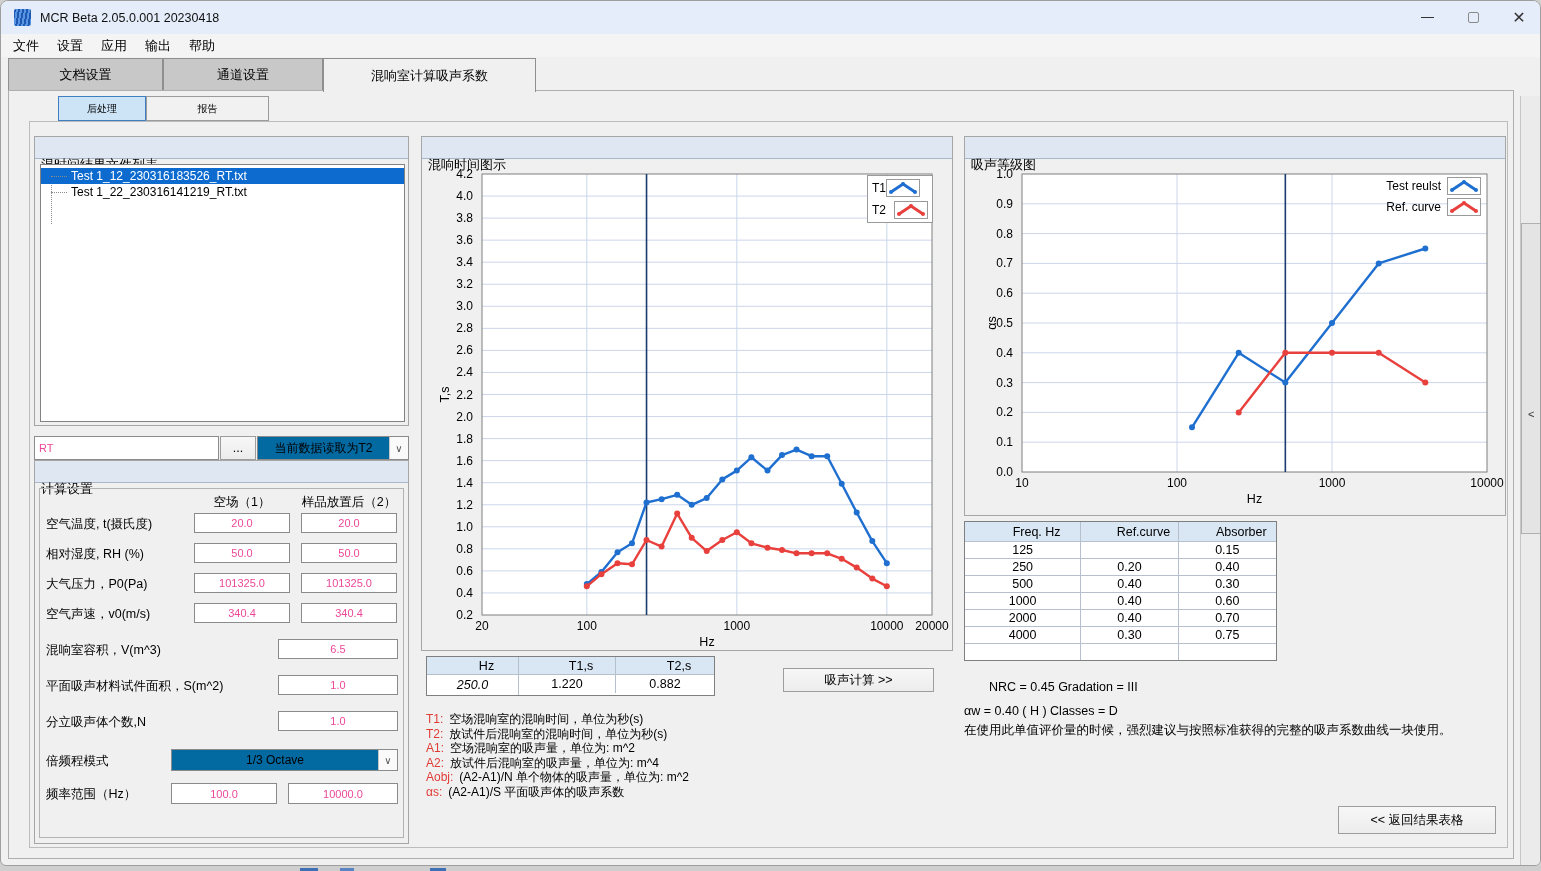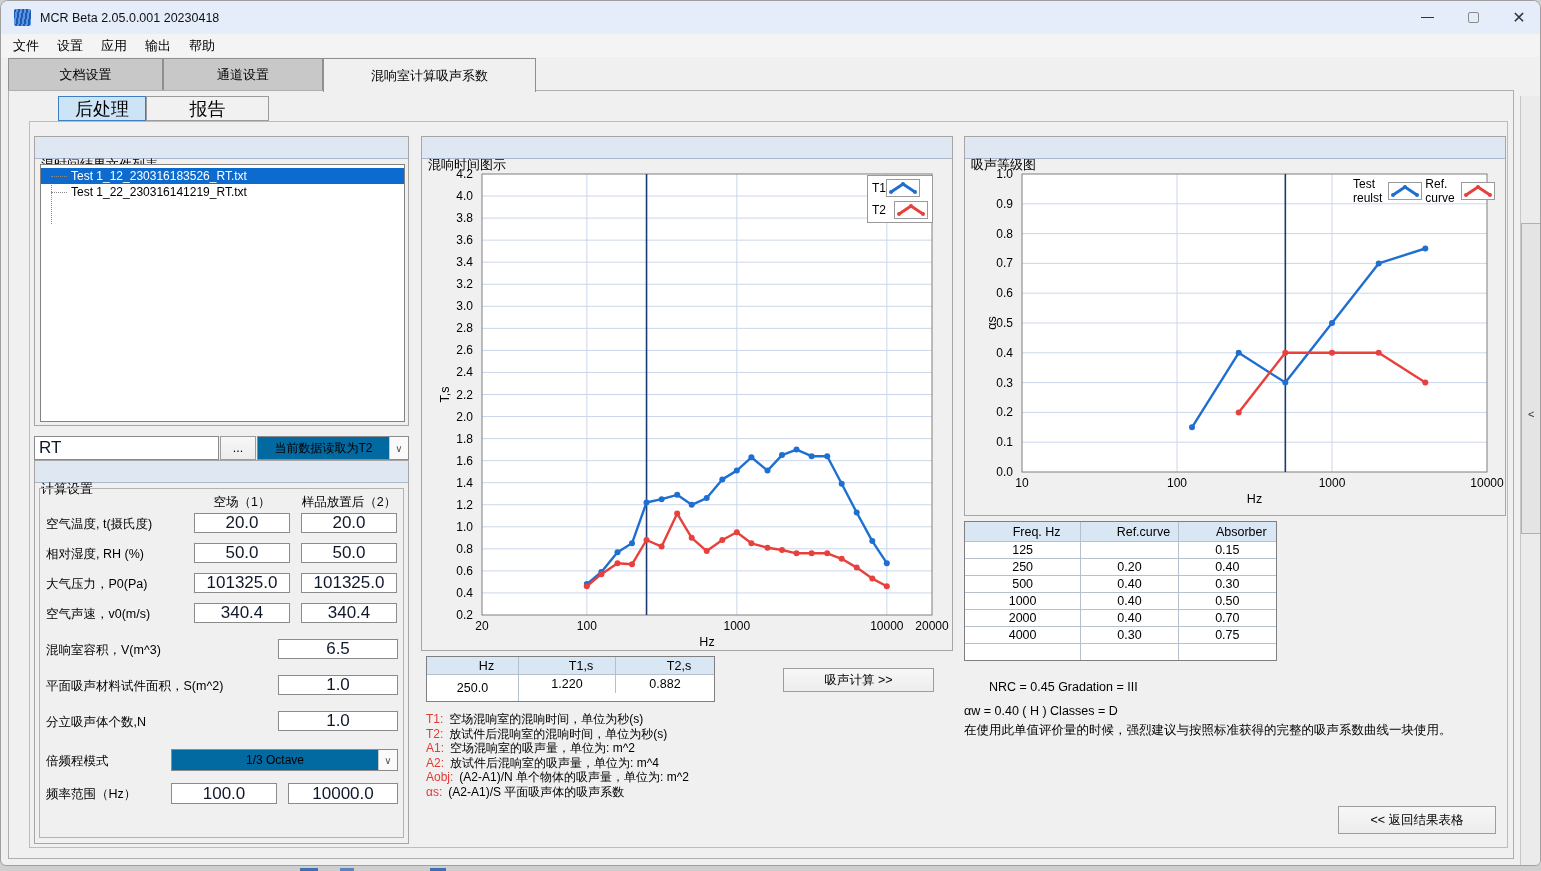--- a/index.html
+++ b/index.html
@@ -9,32 +9,32 @@
   .win{left:0;top:0;width:1541px;height:866px;background:#f0f0f0;border:1px solid #9f9f9f;border-radius:8px 8px 6px 6px;overflow:hidden;}
   .titlebar{left:0;top:0;width:100%;height:33px;background:#e4edf9;display:flex;align-items:center;}
   .appicon{width:17px;height:17px;margin-left:13px;border-radius:2px;background:repeating-linear-gradient(100deg,#1d59b4 0 2px,#5a95e2 2px 4px);}
   .wtitle{margin-left:9px;font-size:12.5px;color:#111;}
   .wctl{position:absolute;top:0;height:33px;width:46px;display:flex;align-items:center;justify-content:center;color:#333;}
   .menubar{left:0;top:33px;width:100%;height:23px;background:#f4f4f4;display:flex;align-items:center;}
   .menu-item{font-size:13px;color:#000;padding:2px 9px;}
   .tab{top:57px;height:33px;background:#c8c8c8;border:1px solid #8f8f8f;border-bottom:none;display:flex;align-items:center;justify-content:center;font-size:13px;color:#000;}
   .tab.active{background:#f0f0f0;height:34px;z-index:3;}
   .tabpage{left:7px;top:89px;width:1506px;height:769px;border:1px solid #aeaeae;background:#f0f0f0;}
-  .subtab{top:95px;height:25px;display:flex;align-items:center;justify-content:center;font-size:18px;z-index:2;}
+  .subtab{top:95px;height:25px;display:flex;align-items:center;justify-content:center;font-size:10px;z-index:2;}
   .subtab.sel{background:#cde4f7;border:1px solid #3f7fc1;}
   .subtab.unsel{background:#f1f1f1;border:1px solid #9b9b9b;}
   .outerbox{left:28px;top:120px;width:1479px;height:727px;border:1px solid #bcbcbc;}
   .gbox{border:1px solid #a6a6a6;background:#f0f0f0;}
   .ghead{height:22px;background:#dfe7f3;border-bottom:1px solid #a9b7ca;font-size:13px;color:#000;padding:19px 0 0 6px;}
   .listarea{position:absolute;left:5px;top:27px;width:365px;height:258px;background:#fff;border:1px solid #828282;overflow:hidden;}
   .fitem{position:relative;height:16px;display:flex;align-items:center;font-size:12px;color:#000;padding-left:30px;white-space:nowrap;}
   .fitem .branch{position:absolute;left:10px;top:8px;width:16px;border-top:1px dotted #8a8a8a;}
   .fitem.sel{background:#0d6bd0;color:#fff;}
   .treeline{position:absolute;left:10px;top:11px;height:48px;border-left:1px dotted #8a8a8a;}
-  .inp{background:#fff;border:1px solid #8b8b8b;font-family:"Liberation Sans","DejaVu Sans",sans-serif;font-size:17px;text-align:center;color:#0f172a;padding:0;}
+  .inp{background:#fff;border:1px solid #8b8b8b;font-family:"Liberation Sans","DejaVu Sans",sans-serif;font-size:11px;text-align:center;color:#ec4899;padding:0;}
   .inp.left{text-align:left;padding-left:4px;}
   .combo{background:#0369a1;border:1px solid #8b8b8b;display:flex;align-items:center;}
   .combo .cval{flex:1;text-align:center;font-size:12px;color:#000;}
   .combo .carr{width:19px;align-self:stretch;border-left:1px solid #c7c7c7;display:flex;align-items:center;justify-content:center;font-size:10px;color:#555;background:#fafafa;}
   .btn{background:linear-gradient(#f7f7f7,#ececec);border:1px solid #9d9d9d;display:flex;align-items:center;justify-content:center;font-size:12.5px;color:#000;}
   .lbl{font-size:12.5px;color:#000;white-space:nowrap;}
   .tblwrap{border:1px solid #7f7f7f;background:#fff;}
   .trow{display:flex;}
   .tc{border-right:1px solid #b6bfcc;border-bottom:1px solid #b6bfcc;display:flex;align-items:center;justify-content:center;font-size:12.5px;color:#000;background:#fff;}
   .tc.h{background:#d9e6f4;padding-left:28px;}
@@ -278,21 +278,21 @@
       </div>
     </div>
 
     <div class="abs tblwrap" style="left:425px;top:655px;width:289px;">
       <div class="trow">
         <div class="tc h" style="width:92px;height:18px;">Hz</div>
         <div class="tc h" style="width:97px;height:18px;">T1,s</div>
         <div class="tc h" style="width:98px;height:18px;">T2,s</div>
       </div>
       <div class="trow">
-        <div class="tc" style="width:92px;height:26px;border-bottom:none;">250.0</div>
+        <div class="tc" style="width:92px;height:20px;border-bottom:none;font-style:italic;">250.0</div>
         <div class="tc" style="width:97px;height:18px;border-bottom:none;">1.220</div>
         <div class="tc" style="width:98px;height:18px;border-bottom:none;">0.882</div>
       </div>
     </div>
 
     <div class="abs btn" style="left:782px;top:667px;width:151px;height:24px;">吸声计算 &gt;&gt;</div>
 
     <div class="abs" style="left:425px;top:711px;">
       <div class="note-line">
           <span class="note-lab">T1:</span>
@@ -362,21 +362,21 @@
           <polyline points="273.7,253.4 320.3,193.8 367.0,193.8 413.7,193.8 460.3,223.6" fill="none" stroke="#e8403c" stroke-width="2.4" stroke-linejoin="round"></polyline>
           <circle cx="273.7" cy="253.4" r="3" fill="#e8403c"></circle>
           <circle cx="320.3" cy="193.8" r="3" fill="#e8403c"></circle>
           <circle cx="367.0" cy="193.8" r="3" fill="#e8403c"></circle>
           <circle cx="413.7" cy="193.8" r="3" fill="#e8403c"></circle>
           <circle cx="460.3" cy="223.6" r="3" fill="#e8403c"></circle>
           <text x="289.5" y="344" text-anchor="middle" font-size="12.5" fill="#000">Hz</text>
           <text transform="rotate(-90 27 164)" x="27" y="168" text-anchor="middle" font-size="12.5" fill="#000">αs</text>
         </svg>
     </div>
-    <div class="abs" style="left:1352px;top:176px;width:128px;display:flex;flex-direction:row;gap:3px;z-index:2;">
+    <div class="abs" style="left:1352px;top:176px;width:128px;display:flex;flex-direction:column;gap:3px;z-index:2;">
       <div class="legend-row" style="justify-content:flex-end;gap:6px;">
         <span style="font-size:12px;">Test reulst</span>
         <span class="licon">
             <svg width="32" height="16" viewBox="0 0 32 16">
     <path d="M4 12 L16 4 L28 12" fill="none" stroke="#1f6fd0" stroke-width="3"></path>
     <circle cx="4" cy="12" r="2" fill="#1f6fd0"></circle>
               <circle cx="16" cy="4" r="2" fill="#1f6fd0"></circle>
               <circle cx="28" cy="12" r="2" fill="#1f6fd0"></circle>
   </svg>
           </span>
@@ -411,21 +411,21 @@
         <div class="tc" style="width:98px;height:17px;">0.40</div>
       </div>
       <div class="trow">
         <div class="tc" style="width:117px;height:17px;">500</div>
         <div class="tc" style="width:98px;height:17px;">0.40</div>
         <div class="tc" style="width:98px;height:17px;">0.30</div>
       </div>
       <div class="trow">
         <div class="tc" style="width:117px;height:17px;">1000</div>
         <div class="tc" style="width:98px;height:17px;">0.40</div>
-        <div class="tc" style="width:98px;height:17px;">0.50</div>
+        <div class="tc" style="width:98px;height:17px;">0.60</div>
       </div>
       <div class="trow">
         <div class="tc" style="width:117px;height:17px;">2000</div>
         <div class="tc" style="width:98px;height:17px;">0.40</div>
         <div class="tc" style="width:98px;height:17px;">0.70</div>
       </div>
       <div class="trow">
         <div class="tc" style="width:117px;height:17px;">4000</div>
         <div class="tc" style="width:98px;height:17px;">0.30</div>
         <div class="tc" style="width:98px;height:17px;">0.75</div>

